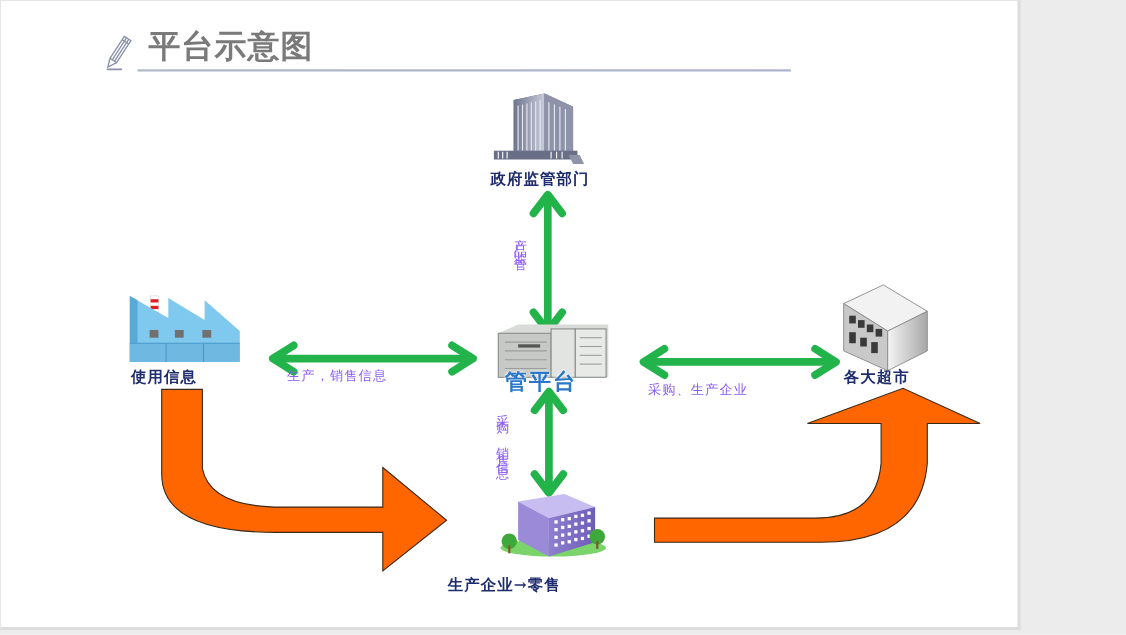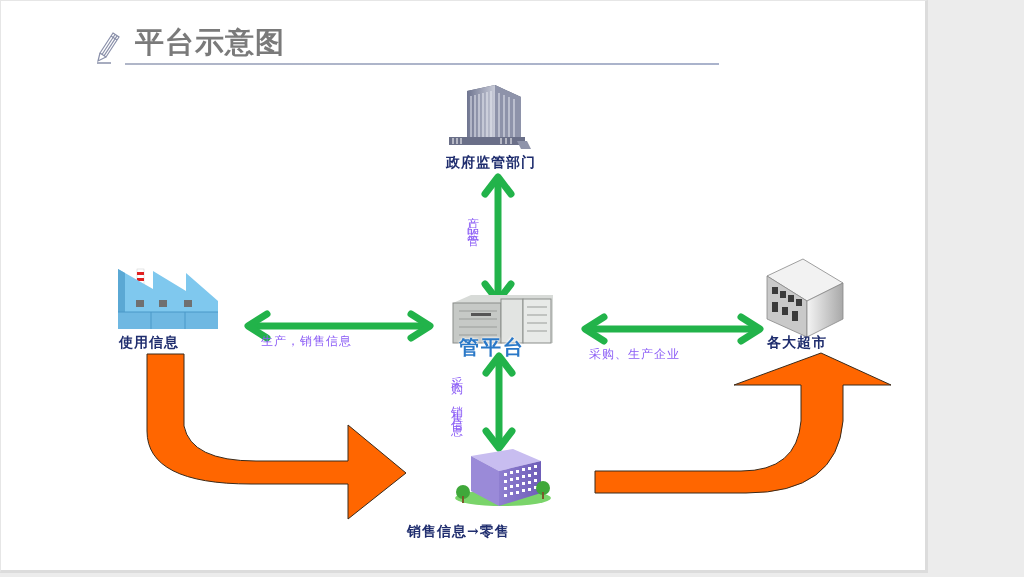--- a/index.html
+++ b/index.html
@@ -186,21 +186,21 @@
       <circle cx="462" cy="491" r="7" fill="#3fa83a"></circle>
       <rect x="461" y="495" width="2" height="7" fill="#7a5a2a"></rect>
       <circle cx="542" cy="487" r="7" fill="#3fa83a"></circle>
       <rect x="541" y="491" width="2" height="7" fill="#7a5a2a"></rect>
     </g>
   </svg>
 
   <div class="lbl" style="left:445px; top:153px;">政府监管部门</div>
   <div class="lbl" style="left:118px; top:333px;">使用信息</div>
   <div class="lbl" style="left:766px; top:333px;text-align:right;">各大超市</div>
-  <div class="lbl" style="left:406px; top:522px;">销售信息→零售</div>
+  <div class="lbl" style="left:406px; top:522px;">生产企业→零售</div>
 
   <div class="center-lbl" style="left:458px; top:333px;text-align:center;">管平台</div>
 
   <div class="edge-lbl vert" style="left:466px; top:206px;">产品监管</div>
   <div class="edge-lbl" style="left:260px; top:332px;">生产，销售信息</div>
   <div class="edge-lbl" style="left:588px; top:345px;">采购、生产企业</div>
   <div class="edge-lbl vert" style="left:450px; top:366px;">采购、销售信息</div>
 </div>
 
 </body></html>

